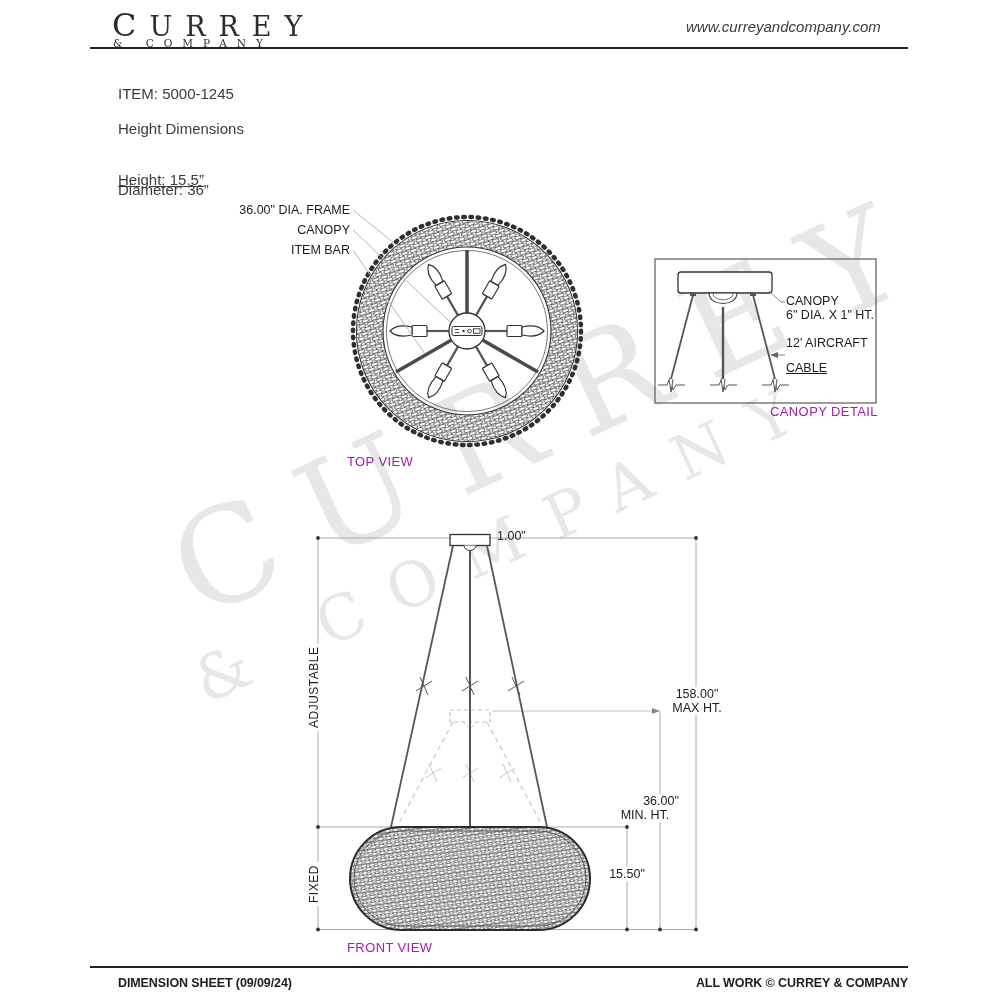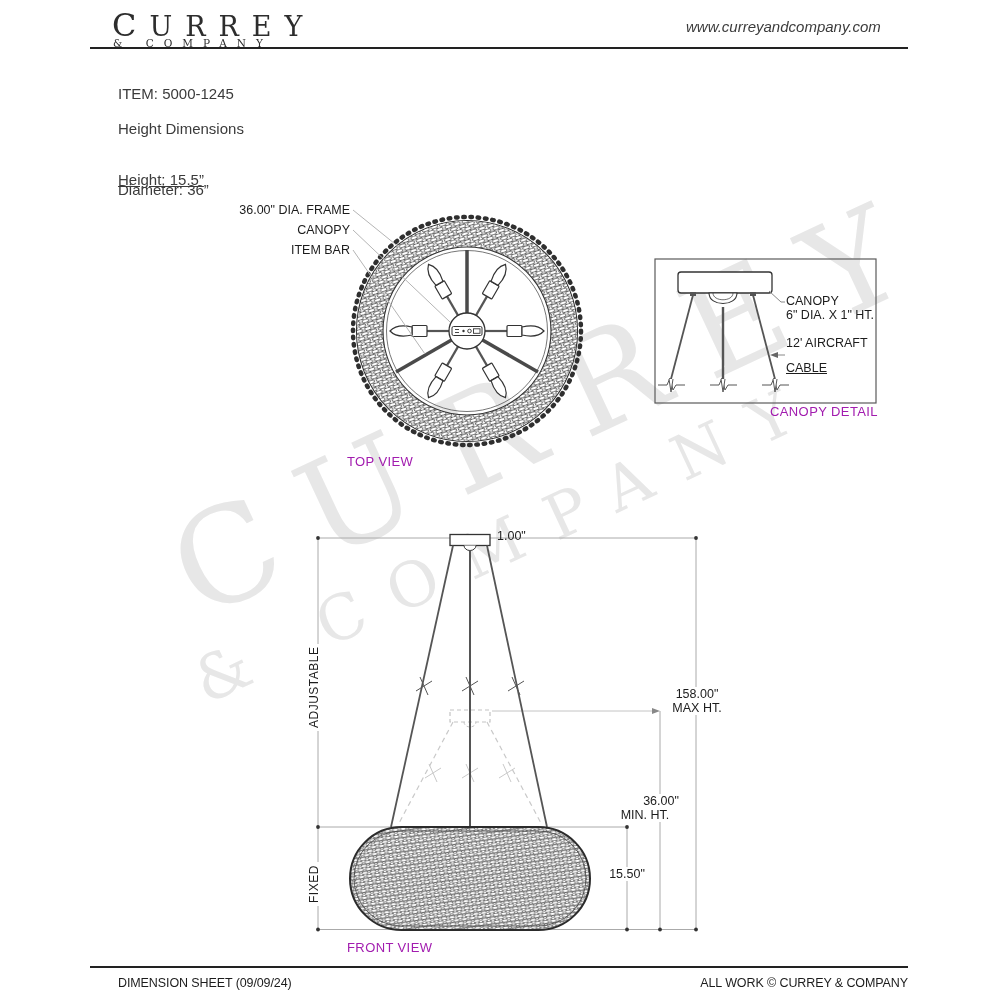--- a/index.html
+++ b/index.html
@@ -48,21 +48,21 @@
   .fv-fixed { left:307px; top:906px; }
   .fv-max1 { left:664px; top:687px; width:66px; }
   .fv-max2 { left:664px; top:701px; width:66px; }
   .fv-min1 { left:628px; top:794px; width:66px; }
   .fv-min2 { left:612px; top:808px; width:66px; }
   .fv-1550 { left:597px; top:867px; width:60px; }
   .cap-frontview { left:347px; top:940px; }
 
   
   .rule-bottom { position:absolute; left:90px; top:966px; width:818px; height:1.5px; background:#222; z-index:3; }
-  .foot { position:absolute; top:976px; font-size:12.5px; color:#1c1c1c; letter-spacing:-0.1px; z-index:3; }
+  .foot { position:absolute; top:976px; font-size:12.5px; color:#1c1c1c; letter-spacing:-0.1px; z-index:3;font-weight:bold; }
   .foot-left { left:118px; }
   .foot-right { right:92px; }
 
   svg.drawing { position:absolute; left:0; top:0; z-index:1; }
 </style>
 </head>
 <body>
 
 <div id="page">
 

